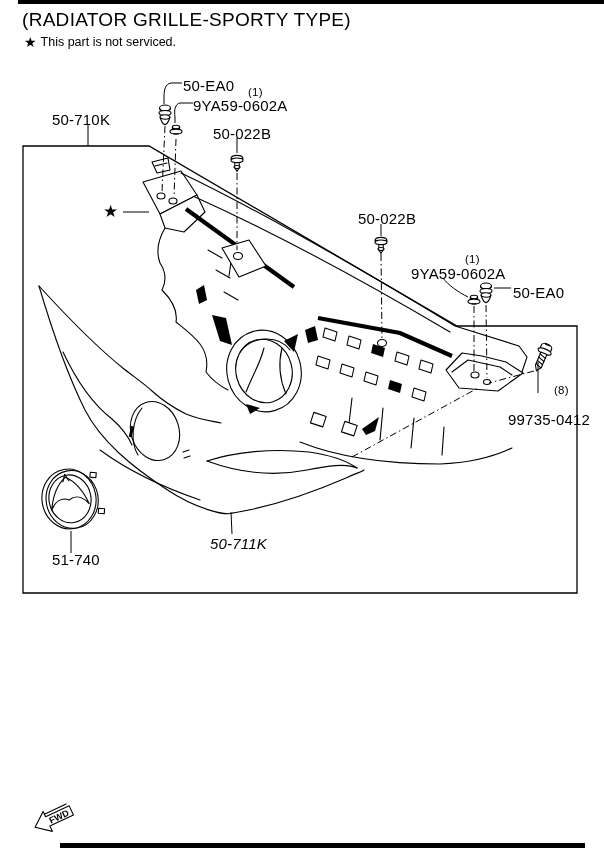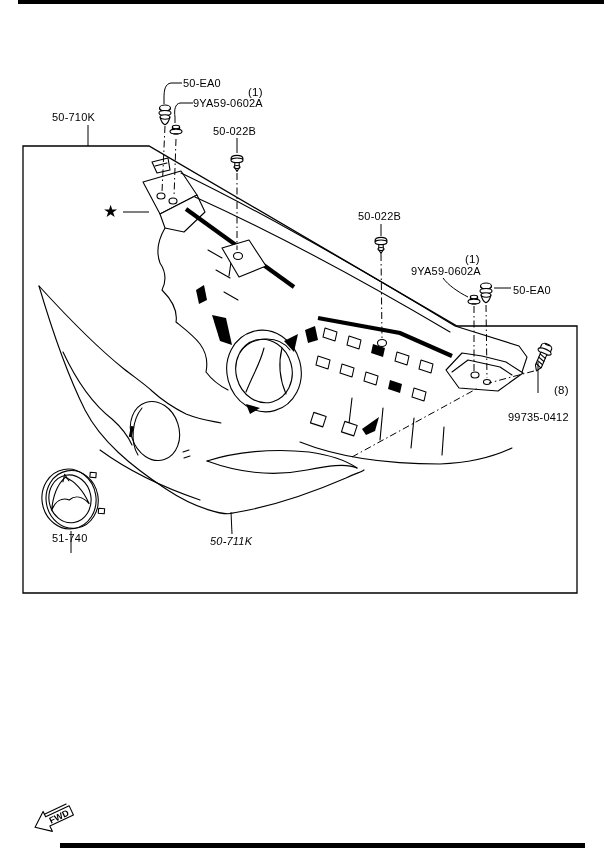--- a/index.html
+++ b/index.html
@@ -5,40 +5,44 @@
   html,body{margin:0;padding:0;background:#fff;}
   .page{position:relative;width:604px;height:849px;background:#fff;overflow:hidden;
         font-family:"Liberation Sans",sans-serif;color:#000;}
   .bar{position:absolute;background:#000;}
   .bar.top{left:18px;top:0;width:586px;height:4px;}
   .bar.bottom{left:60px;top:843px;width:525px;height:5px;}
   .title{position:absolute;left:22px;top:9px;font-size:19px;font-weight:400;
          letter-spacing:.3px;white-space:nowrap;}
   .note{position:absolute;left:24px;top:33px;font-size:12.5px;white-space:nowrap;}
   .note .star{font-size:14px;margin-right:4px;position:relative;top:1px;}
-  .lbl{position:absolute;font-size:11px;white-space:nowrap;letter-spacing:.2px;}
+  .lbl{position:absolute;font-size:15px;white-space:nowrap;letter-spacing:.2px;}
   .qty{font-size:11.5px;}
   .star-marker{position:absolute;left:103px;top:201px;font-size:17px;}
   svg{position:absolute;left:0;top:0;}
   svg *{vector-effect:non-scaling-stroke;}
   .ln{fill:none;stroke:#000;stroke-width:1.1;stroke-linecap:round;stroke-linejoin:round;}
   .thk{fill:none;stroke:#000;stroke-width:4.2;stroke-linecap:butt;}
   .wh{fill:#fff;stroke:#000;stroke-width:1.1;stroke-linejoin:round;}
   .blk{fill:#000;stroke:none;}
   .dash{fill:none;stroke:#000;stroke-width:1;stroke-dasharray:7 3 1.5 3;}
   .ldr{fill:none;stroke:#000;stroke-width:1;}
   .box{fill:none;stroke:#000;stroke-width:1.3;stroke-linejoin:miter;}
 </style>
 </head>
 <body>
 
 <div class="page">
 
   <div class="bar top"></div>
 
+  <div class="title">(RADIATOR GRILLE-SPORTY TYPE)</div>
+  <div class="note">
+    <span class="star">★</span><span>This part is not serviced.</span>
+  </div>
 
   <svg width="604" height="849" viewBox="0 0 604 849">
 
     <defs>
       <g id="clip-ea0">
         <ellipse cx="0" cy="0" rx="5.5" ry="3" class="wh"></ellipse>
         <path d="M-5.5,0 C-5.5,4 5.5,4 5.5,0" class="ln"></path>
         <ellipse cx="0" cy="5" rx="6" ry="2.5" class="wh"></ellipse>
         <ellipse cx="0" cy="9" rx="5" ry="2.2" class="wh"></ellipse>
         <path d="M-4.8,9.5 C-3.8,13.5 -2,15.8 0,16.8 C2,15.8 3.8,13.5 4.8,9.5" class="ln"></path>
@@ -199,18 +203,18 @@
   <div class="lbl qty" style="left:248px;top:86px;">(1)</div>
   <div class="lbl" style="left:193px;top:97px;">9YA59-0602A</div>
   <div class="lbl" style="left:213px;top:125px;">50-022B</div>
   <div class="lbl" style="left:358px;top:210px;">50-022B</div>
   <div class="lbl qty" style="left:465px;top:253px;">(1)</div>
   <div class="lbl" style="left:411px;top:265px;">9YA59-0602A</div>
   <div class="lbl" style="left:513px;top:284px;">50-EA0</div>
   <div class="lbl qty" style="left:554px;top:384px;">(8)</div>
   <div class="lbl" style="left:508px;top:411px;text-align:right;">99735-0412</div>
   <div class="lbl" style="left:210px;top:535px;font-style:italic;">50-711K</div>
-  <div class="lbl" style="left:52px;top:532px;">51-740</div>
+  <div class="lbl" style="left:52px;top:551px;">51-740</div>
 
   <div class="star-marker">★</div>
 
   <div class="bar bottom"></div>
 </div>
 
 </body></html>

